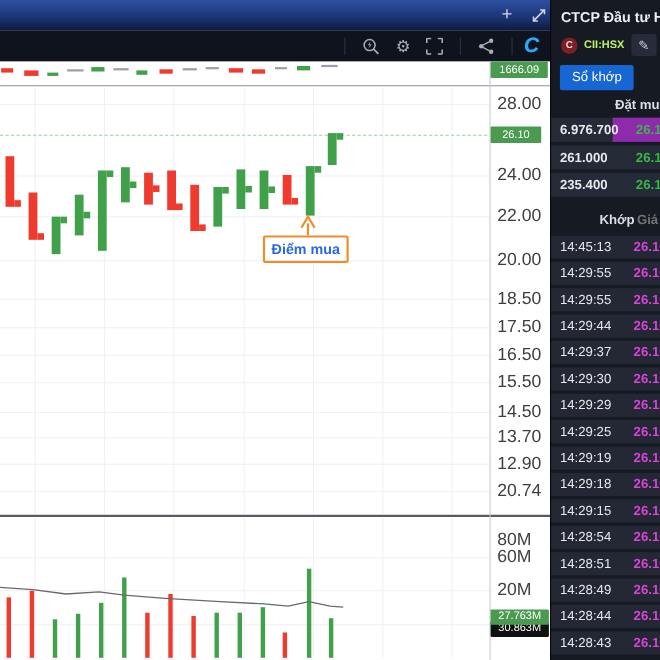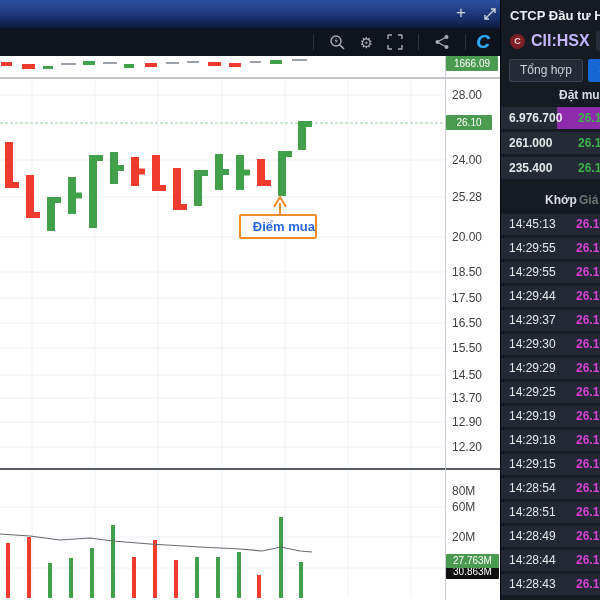--- a/index.html
+++ b/index.html
@@ -18,35 +18,35 @@
   .tdiv{width:1px;height:16px;background:#2c3240;margin:0 8px;}
   .ticon{background:none;border:none;padding:0;margin:0 7px;color:#a8adb8;cursor:pointer;
     display:flex;align-items:center;height:22px;}
   .gear-glyph{font-size:15px;color:#a8adb8;line-height:1;}
   .logo-c{font-size:19px;font-weight:bold;color:#2fa8f5;font-style:italic;margin:0 6px 0 2px;
     text-shadow:0 0 1px #1565c0;}
 
   
   .chart-wrap{position:absolute;left:0;top:56px;width:500px;height:544px;background:#ffffff;}
   #chart-svg{position:absolute;left:0;top:-56px;width:500px;height:600px;}
-  .axis-label{position:absolute;left:7px;color:#3d4043;font-size:12px;line-height:12px;}
+  .axis-label{position:absolute;left:7px;color:#3d4043;font-size:16px;line-height:12px;}
   #price-axis{position:absolute;left:445px;top:0;width:55px;height:544px;cursor:ns-resize;}
   .badge{position:absolute;color:#fff;font-size:10px;line-height:15px;text-align:center;border-radius:1px;}
   .ann-box{position:absolute;left:239px;top:158px;width:78px;height:25px;background:#ffffff;
     border:2px solid #ef8d2a;border-radius:2px;color:#2968e0;font-size:13px;font-weight:bold;
-    text-align:right;line-height:21px;}
+    text-align:center;line-height:21px;}
 
   
   .panel{position:absolute;left:500px;top:0;width:160px;height:600px;background:#151a23;
     border-left:1px solid #05070c;color:#e6e8ec;}
   .p-title{position:absolute;left:9px;top:8px;font-size:13px;font-weight:bold;white-space:nowrap;color:#eceef2;}
   .sym-row{position:absolute;left:9px;top:31px;display:flex;align-items:center;gap:6px;}
   .sym-logo{width:15px;height:15px;border-radius:50%;background:#7d1f24;color:#f3d7d7;font-size:9px;
     font-weight:bold;text-align:center;line-height:15px;}
-  .sym-name{color:#c4b5fd;font-size:16px;font-weight:bold;white-space:nowrap;}
+  .sym-name{color:#bef264;font-size:10px;font-weight:bold;white-space:nowrap;}
   .edit-btn{width:23px;height:20px;background:#262c39;border:none;border-radius:3px;color:#cfd3dc;
     font-size:12px;line-height:18px;cursor:pointer;padding:0;}
   .tabs{position:absolute;left:8px;top:59px;display:flex;gap:5px;}
   .tab{height:23px;padding:0 10px;font-size:12px;line-height:21px;white-space:nowrap;cursor:pointer;
     background:#242a36;border:1px solid #3c4454;color:#cfd3dc;border-radius:2px;}
   .tab.active{background:#1666d3;border-color:#1666d3;color:#fff;}
 
   .ob{position:absolute;left:0;top:88px;width:160px;}
   .ob-head{position:relative;height:19px;}
   .ob-head span{position:absolute;left:58px;font-size:12px;font-weight:bold;color:#dadde3;white-space:nowrap;}
@@ -202,30 +202,30 @@
         <rect x="279" y="517" width="4" height="81" fill="#41a04a"></rect>
         <rect x="299" y="562" width="4" height="36" fill="#41a04a"></rect>
         <polyline points="0,534 30,536 60,540 90,538 113,541 150,544 200,547 240,549 262,551 281,547 300,551 312,552" fill="none" stroke="#666a70" stroke-width="1.2"></polyline>
         <line x1="280" y1="214" x2="280" y2="203" stroke="#ef8d2a" stroke-width="2"></line>
         <polyline points="274,207 280,197 286,207" fill="none" stroke="#ef8d2a" stroke-width="2"></polyline>
       </svg>
 
     <div id="price-axis">
         <div class="axis-label" style="top: 33px;">28.00</div>
         <div class="axis-label" style="top: 98px;">24.00</div>
-        <div class="axis-label" style="top: 135px;">25.28</div>
+        <div class="axis-label" style="top: 135px;">22.00</div>
         <div class="axis-label" style="top: 175px;">20.00</div>
         <div class="axis-label" style="top: 210px;">18.50</div>
         <div class="axis-label" style="top: 236px;">17.50</div>
         <div class="axis-label" style="top: 261px;">16.50</div>
         <div class="axis-label" style="top: 286px;">15.50</div>
         <div class="axis-label" style="top: 313px;">14.50</div>
         <div class="axis-label" style="top: 336px;">13.70</div>
         <div class="axis-label" style="top: 360px;">12.90</div>
-        <div class="axis-label" style="top: 385px;">12.20</div>
+        <div class="axis-label" style="top: 385px;">20.74</div>
         <div class="axis-label" style="top: 415px; margin-top: 14px;">80M</div>
         <div class="axis-label" style="top: 445px;">60M</div>
         <div class="axis-label" style="top: 475px;">20M</div>
         <div class="axis-label" style="top: 506px;">20M</div>
       </div>
     <div id="mini-badge" class="badge" style="left:446px;top:0;width:52px;height:15px;background:#4a9b50;">1666.09</div>
     <div id="cur-badge" class="badge" style="left: 446px; width: 46px; height: 15px; background: rgb(74, 155, 80); top: 59px;">26.10</div>
     <div id="ma-badge" class="badge" style="left:446px;top:509px;width:53px;height:14px;background:#101010;line-height:14px;">30.863M</div>
     <div id="vol-badge" class="badge" style="left:446px;top:498px;width:53px;height:14px;background:#4a9b50;line-height:14px;">27.763M</div>
 
@@ -235,21 +235,20 @@
   <aside class="panel">
     <div class="p-title">CTCP Đầu tư Hạ</div>
 
     <div class="sym-row">
       <span class="sym-logo">C</span>
       <span class="sym-name">CII:HSX</span>
       <button class="edit-btn"><span>✎</span></button>
     </div>
 
     <div class="tabs">
-      <div class="tab">Tổng hợp</div>
       <div class="tab active">Sổ khớp</div>
     </div>
 
     <div class="ob">
       <div class="ob-head">
         <span>Đặt mua</span>
       </div>
       <div class="ob-row">
         <div class="ob-depth" id="depth0" style="background: rgb(142, 43, 171);"></div>
         <span class="ob-qty">6.976.700</span>

